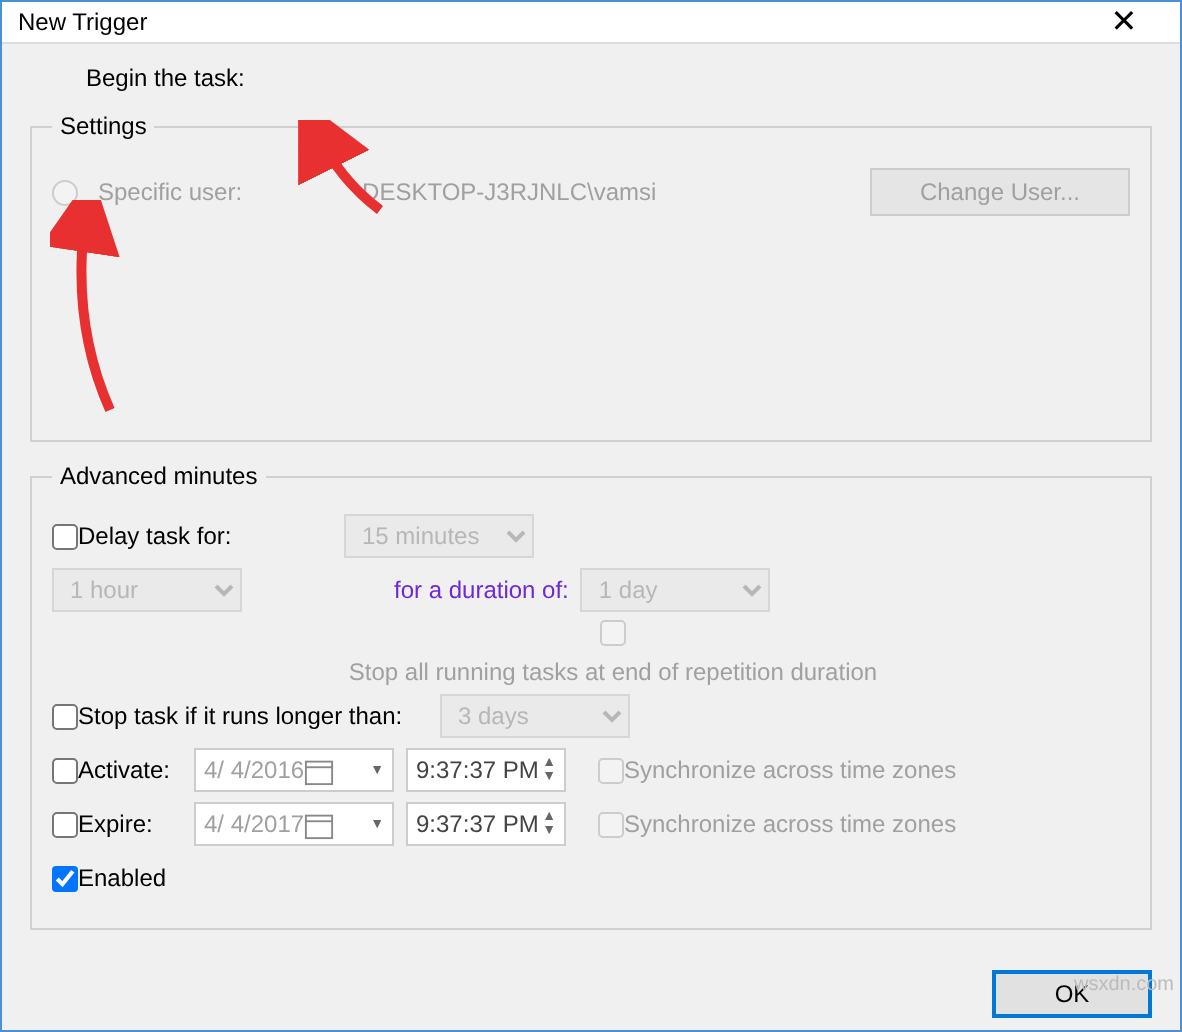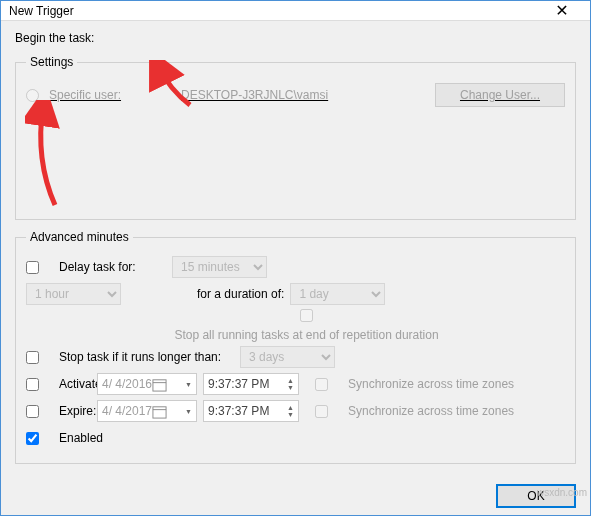--- a/index.html
+++ b/index.html
@@ -46,20 +46,21 @@
     .content {
       padding: 10px 14px;
       flex: 1;
       display: flex;
       flex-direction: column;
       gap: 6px;
     }
     .row {
       display: flex;
       gap: 20px;
+      margin-left: 28px;
     }
     .begin-label {
       white-space: nowrap;
     }
     .begin-select {
       flex: 0 0 285px;
     }
     select {
       border: 1px solid #a0a0a0;
       background: #e8e8e8;
@@ -84,21 +85,20 @@
       margin: 6px 0;
     }
     input[type=radio], input[type=checkbox] {
       width: 13px;
       height: 13px;
     }
     .specific-row {
       display: flex;
       align-items: center;
       gap: 10px;
-      text-decoration: underline;
     }
     .specific-row label {
       color: #a0a0a0;
     }
     .specific-user-value {
       color: #a0a0a0;
       flex: 1;
       margin-left: 50px;
     }
     .change-user-btn {
@@ -116,30 +116,30 @@
     .adv-row {
       display: flex;
       align-items: center;
       gap: 6px;
       margin: 3px 0;
       min-height: 24px;
     }
     .adv-row label {
       display: flex;
       align-items: center;
-      gap: 20px;
+      gap: 0;
     }
     .small-select {
       width: 95px;
       color: #a0a0a0;
       border-color: #ccc;
     }
     .duration-label {
       margin-left: 70px;
-      color: #000000;
+      color: #6d28d9;
     }
     .stop-sub {
       margin-left: 22px;
       color: #a0a0a0;
       display: flex;
       align-items: center;
       gap: 6px;
       flex-direction: column;
     }
     .date-ctrl, .time-ctrl {
@@ -149,21 +149,21 @@
       background: #fff;
       height: 22px;
       padding: 0 4px;
       gap: 0;
     }
     .date-ctrl {
       width: 100px;
       color: #a0a0a0;
     }
     .time-ctrl {
-      width: 96px;
+      width: 80px;
       color: #444;
     }
     .date-arrow, .time-spinner {
       display: flex;
       flex-direction: column;
       font-size: 7px;
       line-height: 7px;
       margin-left: auto;
       color: #666;
     }

